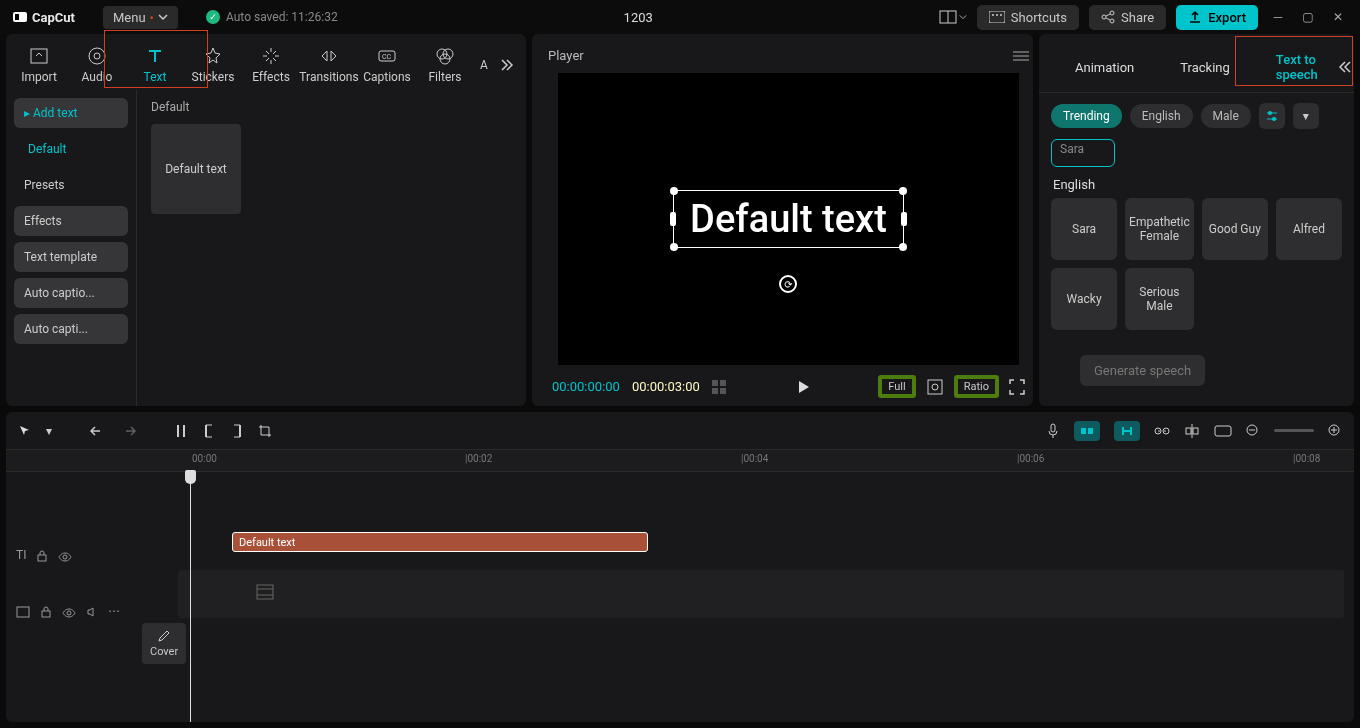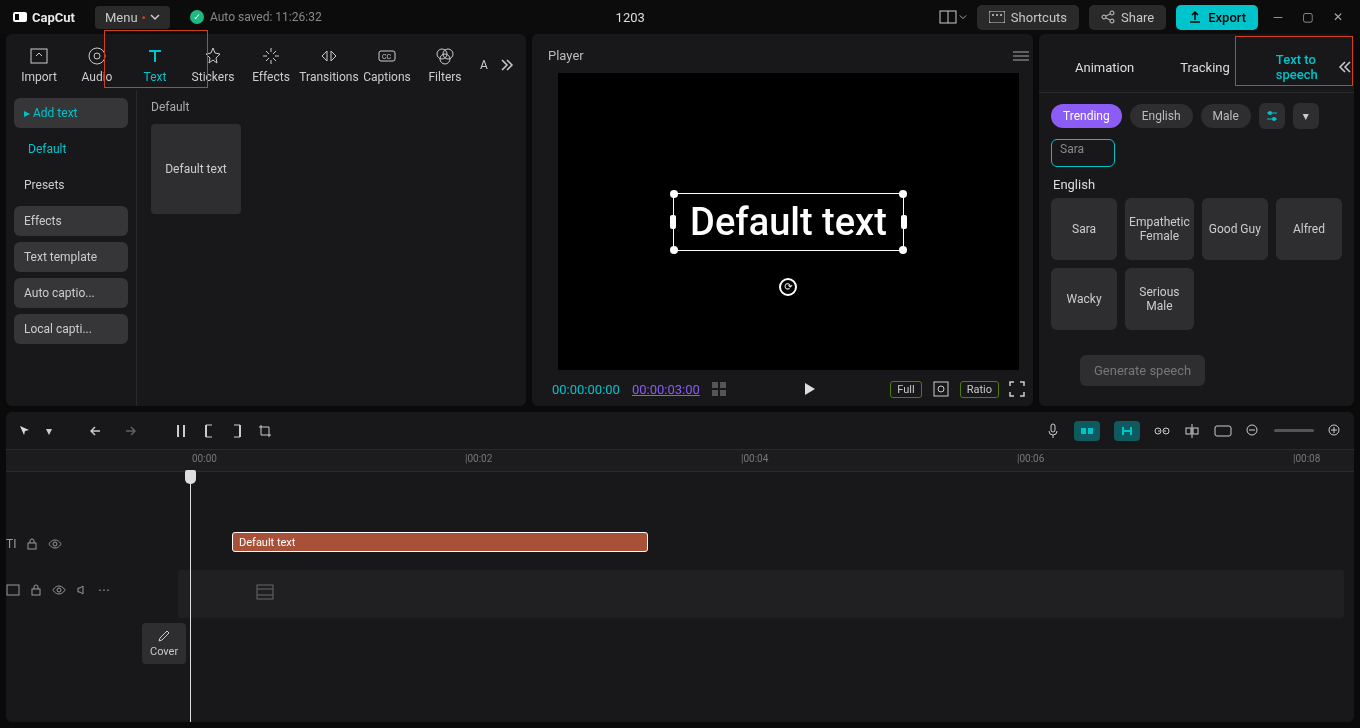--- a/index.html
+++ b/index.html
@@ -1,17 +1,17 @@
 <!DOCTYPE html>
 <html><head>
 <meta charset="utf-8">
 <style>
 * { margin:0; padding:0; box-sizing:border-box; font-family:-apple-system,BlinkMacSystemFont,"Segoe UI",Roboto,sans-serif; }
 body { background:#0a0a0a; color:#c8c8c8; font-size:12px; width:1360px; height:728px; overflow:hidden; }
-.titlebar { height:34px; background:#0c0c0c; display:flex; align-items:center; padding:12px 12px; gap:20px; }
+.titlebar { height:34px; background:#0c0c0c; display:flex; align-items:center; padding:12px 12px; gap:28px; }
 .logo { display:flex; align-items:center; gap:4px; font-weight:bold; font-size:13px; color:#e8e8e8; }
 .menu-btn { background:#2a2a2a; padding:4px 10px; border-radius:4px; display:flex; align-items:center; gap:4px; cursor:pointer; font-size:13px;}
 .autosave { color:#888; font-size:12px; display:flex; align-items:center; gap:6px;}
 .autosave-dot { width:14px; height:14px; border-radius:50%; background:#1eb980; display:flex; align-items:center; justify-content:center; font-size:9px; color:#fff;}
 .title-center { flex:1; text-align:center; font-size:13px; color:#ddd;}
 .title-right { display:flex; align-items:center; gap:10px;}
 .tbtn { background:#2a2a2a; padding:5px 12px; border-radius:5px; display:flex; align-items:center; gap:6px; cursor:pointer; font-size:13px;}
 .tbtn.export { background:#00c4cc; color:#000; font-weight:500;}
 .winbtn { width:20px; height:20px; display:flex; align-items:center; justify-content:center; cursor:pointer; color:#aaa; }
 
@@ -42,34 +42,34 @@
 .textbox-wrap { position:relative; border:1px solid #fff; padding:6px 16px;}
 .textbox-wrap .handle { position:absolute; width:8px; height:8px; background:#fff; border-radius:50%;}
 .textbox-wrap .handle.tl{top:-4px;left:-4px;} .textbox-wrap .handle.tr{top:-4px;right:-4px;} .textbox-wrap .handle.bl{bottom:-4px;left:-4px;} .textbox-wrap .handle.br{bottom:-4px;right:-4px;}
 .textbox-wrap .mhandle{position:absolute;width:6px;height:14px;background:#fff;border-radius:2px;}
 .textbox-wrap .mhandle.l{left:-4px;top:50%;transform:translateY(-50%);} .textbox-wrap .mhandle.r{right:-4px;top:50%;transform:translateY(-50%);}
 .textbox-text { color:#fff; font-size:38px; font-weight:500;}
 .rotate-handle { position:absolute; bottom:-46px; left:50%; transform:translateX(-50%); width:18px; height:18px; border:2px solid #fff; border-radius:50%; display:flex; align-items:center;justify-content:center; font-size:10px;color:#fff;}
 .player-controls { display:flex; align-items:center; justify-content:space-between; padding:10px 4px 0; }
 .pc-left { display:flex; align-items:center; gap:12px; font-size:13px;}
 .time-cur { color:#00c4cc;}
-.time-dur { color:#8b5cf6;text-decoration:underline;}
+.time-dur { color:#fef9c3;}
 .pc-icons{display:flex;gap:4px;}
 .pc-center { cursor:pointer; }
 .pc-right { display:flex; align-items:center; gap:10px;}
-.badge { border:1px solid #4d7c0f; border-radius:3px; padding:1px 6px; font-size:11px; cursor:pointer;}
+.badge { border:4px solid #4d7c0f; border-radius:3px; padding:1px 6px; font-size:11px; cursor:pointer;}
 
 .inspector { width:315px; display:flex; flex-direction:column; padding:8px 0;}
 .insp-tabs { display:flex; align-items:center; padding:6px 10px; gap:20px; border-bottom:1px solid #2a2a2a; position:relative;}
 .insp-tab { cursor:pointer; font-size:13px; color:#ddd; padding:4px 0;margin-left:26px;}
 .insp-tab.active { color:#00c4cc; font-weight:500;}
 .collapse-icn { margin-left:auto; cursor:pointer;}
 .filters { display:flex; align-items:center; gap:8px; padding:10px 12px;}
 .chip { background:#2e2e30; padding:5px 12px; border-radius:12px; font-size:12px; cursor:pointer; color:#bbb;}
-.chip.active { background:#8b5cf6; color:#fff;}
+.chip.active { background:#0f766e; color:#fff;}
 .chip-icon { width:26px; height:26px; background:#2e2e30; border-radius:6px; display:flex;align-items:center;justify-content:center;cursor:pointer; color:#00c4cc;}
 .voice-sel { margin:0 12px; width:64px; height:28px; border:1px solid #00c4cc; border-radius:6px; display:flex; align-items:flex-start; padding:2px 8px; color:#888; font-size:12px; overflow:hidden;}
 .lang-label { padding:10px 14px 6px; font-size:13px; color:#ddd;}
 .voice-grid { display:grid; grid-template-columns:repeat(4,1fr); gap:8px; padding:0 12px;}
 .voice { height:62px; background:#2e2e30; border-radius:6px; display:flex; align-items:center; justify-content:center; text-align:center; font-size:12px; color:#ccc; cursor:pointer; padding:4px;}
 .gen-row { margin-top:auto; padding:12px; display:flex; justify-content:flex-start;margin-left:29px;}
 .gen-btn { background:#2e2e30; color:#777; padding:8px 14px; border-radius:6px; font-size:13px; cursor:not-allowed;}
 
 .timeline { margin:6px; background:#18181a; border-radius:6px; height:310px; display:flex; flex-direction:column;}
 .tl-toolbar { height:38px; display:flex; align-items:center; padding:0 12px; gap:14px; border-bottom:1px solid #2a2a2a;}
@@ -77,21 +77,21 @@
 .tl-spacer { flex:1;}
 .tl-tool.active { color:#00c4cc;}
 .tl-tool.magnet{background:#0e5a5e;padding:3px 5px;border-radius:4px;}
 .zoom-track{width:40px;height:3px;background:#555;border-radius:2px;}
 .tl-ruler { height:22px; position:relative; background:#1c1c1e; border-bottom:1px solid #2a2a2a;}
 .ruler-mark{position:absolute;top:3px;font-size:10px;color:#777;}
 .playhead-line{position:absolute;top:0;bottom:0;width:1px;background:#ddd;left:184px;z-index:5;}
 .playhead-knob{position:absolute;top:-2px;left:-5px;width:11px;height:14px;background:#ddd;border-radius:2px 2px 5px 5px;}
 .tl-tracks{flex:1;position:relative;display:flex;}
 .track-gutter{width:130px;display:flex;flex-direction:column;}
-.gutter-row{height:36px;display:flex;align-items:center;gap:10px;padding:0 0;color:#999;}
+.gutter-row{height:36px;display:flex;align-items:flex-end;gap:10px;padding:0 10px;color:#999;}
 .gutter-spacer { height:54px;}
 .cover-btn{background:#2e2e30;border-radius:4px;padding:6px 8px;display:flex;flex-direction:column;align-items:center;gap:2px;font-size:11px;cursor:pointer;margin-left:6px;}
 .track-area{flex:1;position:relative;}
 .track-lane{position:absolute;left:0;right:10px;height:32px;background:#202022;border-radius:3px;}
 .text-clip{position:absolute;height:20px;background:#a85038;border:1px solid #fff;border-radius:3px;left:54px;width:416px;top:60px;display:flex;align-items:center;padding:0 6px;font-size:11px;color:#fff;}
 .video-lane-icon{position:absolute;left:78px;top:112px;color:#888;}
 svg{display:block;}
 </style>
 </head>
 <body>
@@ -225,21 +225,21 @@
         </div>
     </div>
     <div class="media-body">
       <div class="media-side">
         <div class="side-item active"><span style="color:#00c4cc">▸ </span><span>Add text</span></div>
         <div class="side-item link">Default</div>
         <div class="side-item">Presets</div>
         <div class="side-item pill">Effects</div>
         <div class="side-item pill">Text template</div>
         <div class="side-item pill">Auto captio...</div>
-        <div class="side-item pill">Local capti...</div>
+        <div class="side-item pill">Auto capti...</div>
       </div>
       <div class="media-content">
         <div class="section-label">Default</div>
         <div class="thumb">Default text</div>
       </div>
     </div>
   </div>
 
   <div class="panel player-panel">
     <div class="player-head">

